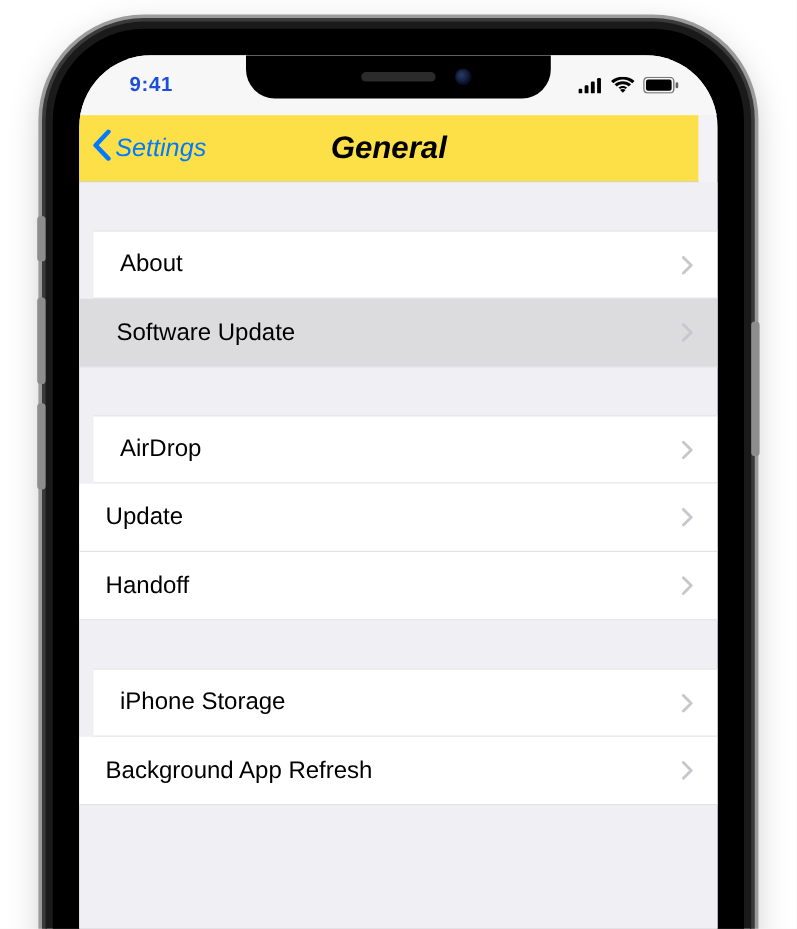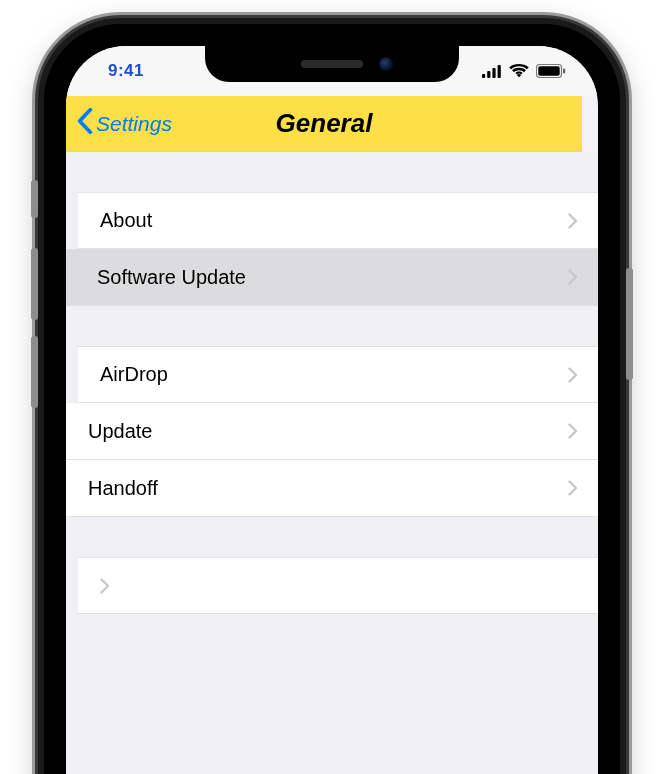--- a/index.html
+++ b/index.html
@@ -270,20 +270,29 @@
             <span class="chevron">
               <svg width="10" height="16" viewBox="0 0 10 16">
                   <polyline points="1.5,1.5 8,8 1.5,14.5" fill="none" stroke="#c7c7cc" stroke-width="2.4" stroke-linecap="round" stroke-linejoin="round"></polyline>
                 </svg>
             </span>
           </div>
         </div>
 
         <div class="group">
           <div class="row">
+            <span>iPhone Storage</span>
+            <span class="chevron">
+              <svg width="10" height="16" viewBox="0 0 10 16">
+                  <polyline points="1.5,1.5 8,8 1.5,14.5" fill="none" stroke="#c7c7cc" stroke-width="2.4" stroke-linecap="round" stroke-linejoin="round"></polyline>
+                </svg>
+            </span>
+          </div>
+          <div class="row">
+            <span>Background App Refresh</span>
             <span class="chevron">
               <svg width="10" height="16" viewBox="0 0 10 16">
                   <polyline points="1.5,1.5 8,8 1.5,14.5" fill="none" stroke="#c7c7cc" stroke-width="2.4" stroke-linecap="round" stroke-linejoin="round"></polyline>
                 </svg>
             </span>
           </div>
         </div>
       </div>
     </div>
   </div>

